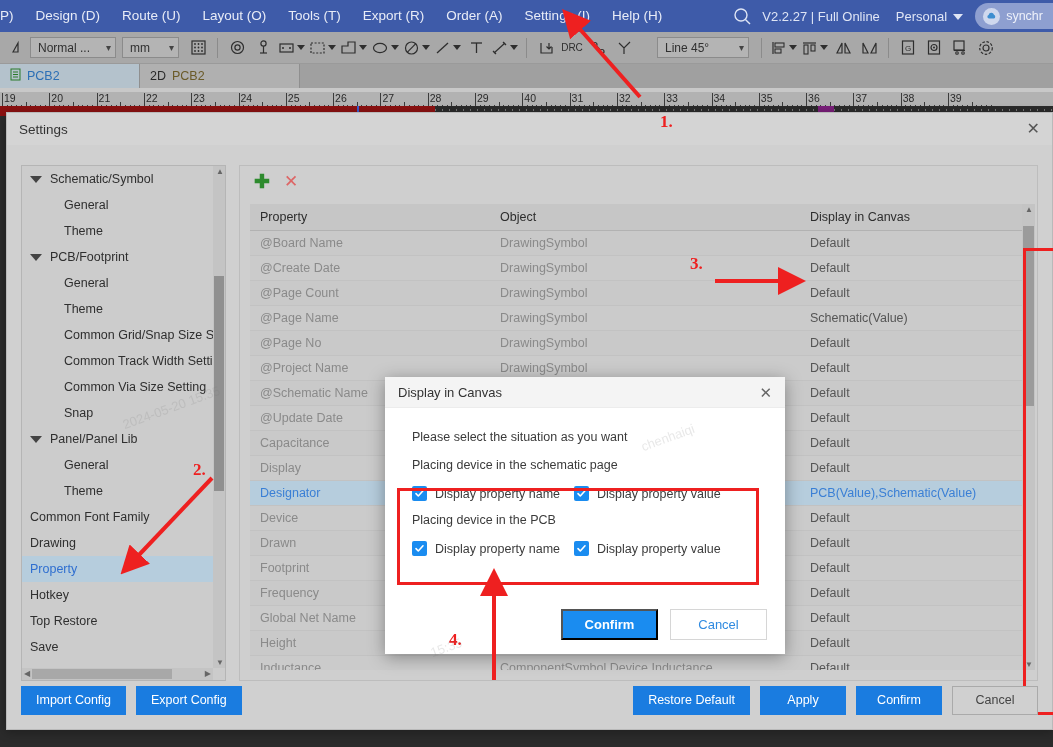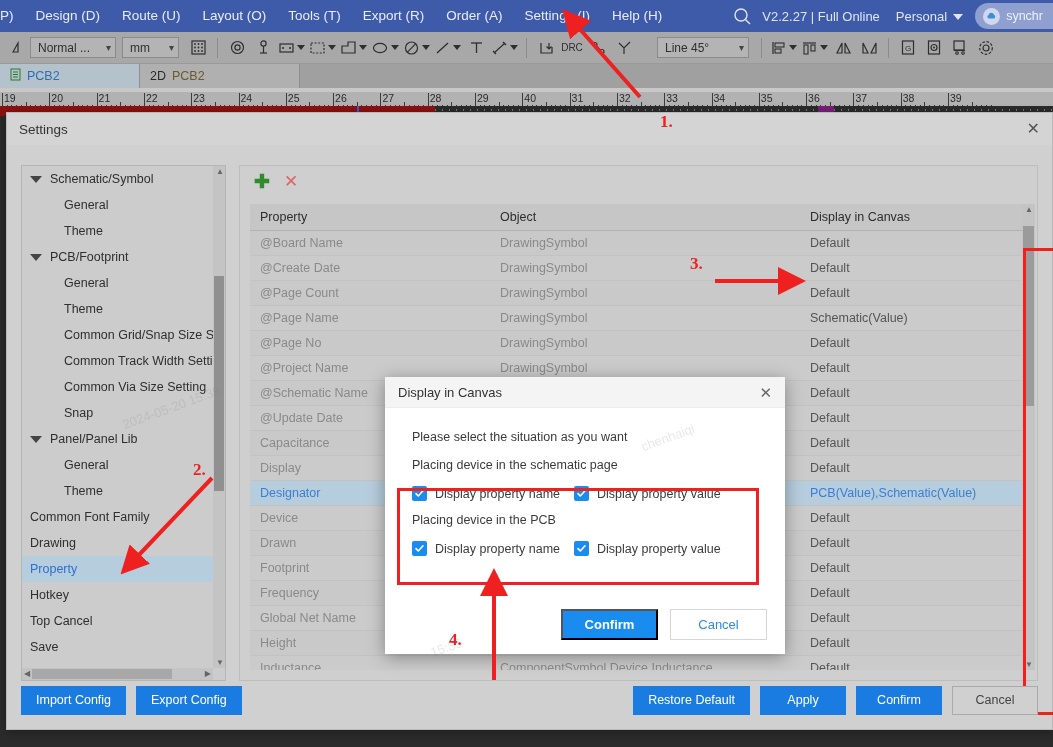--- a/index.html
+++ b/index.html
@@ -742,21 +742,21 @@
             <div class="tree-row lvl0">
               <span>Drawing</span>
             </div>
             <div class="tree-row lvl0 selected">
               <span>Property</span>
             </div>
             <div class="tree-row lvl0">
               <span>Hotkey</span>
             </div>
             <div class="tree-row lvl0">
-              <span>Top Cancel</span>
+              <span>Top Restore</span>
             </div>
             <div class="tree-row lvl0">
               <span>Save</span>
             </div>
           </div>
         <div class="tree-vscroll">
           <span class="sb-arrow" style="left:3px;top:1px">▲</span>
           <div class="tree-vthumb"></div>
           <span class="sb-arrow" style="left:3px;bottom:1px">▼</span>
         </div>

